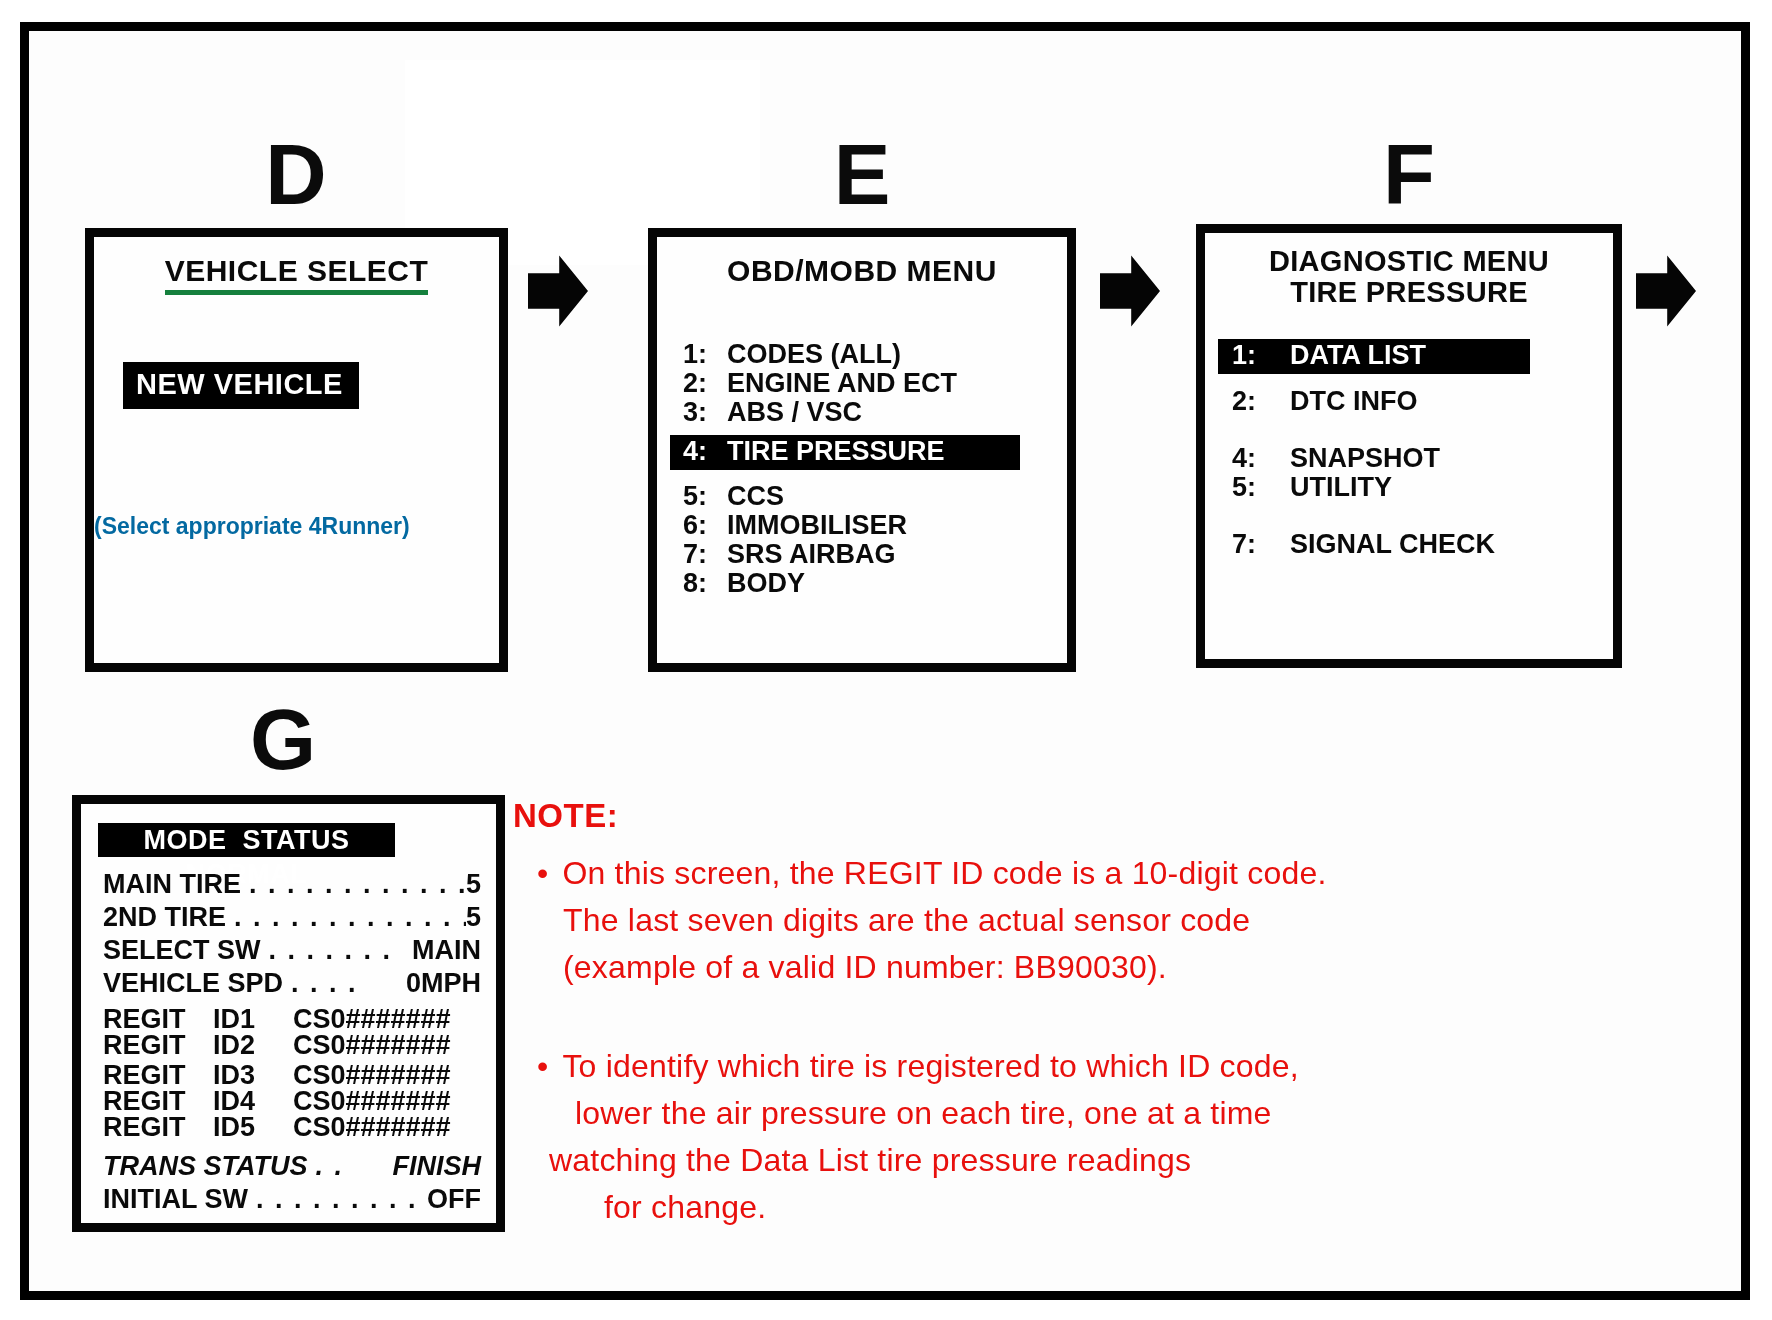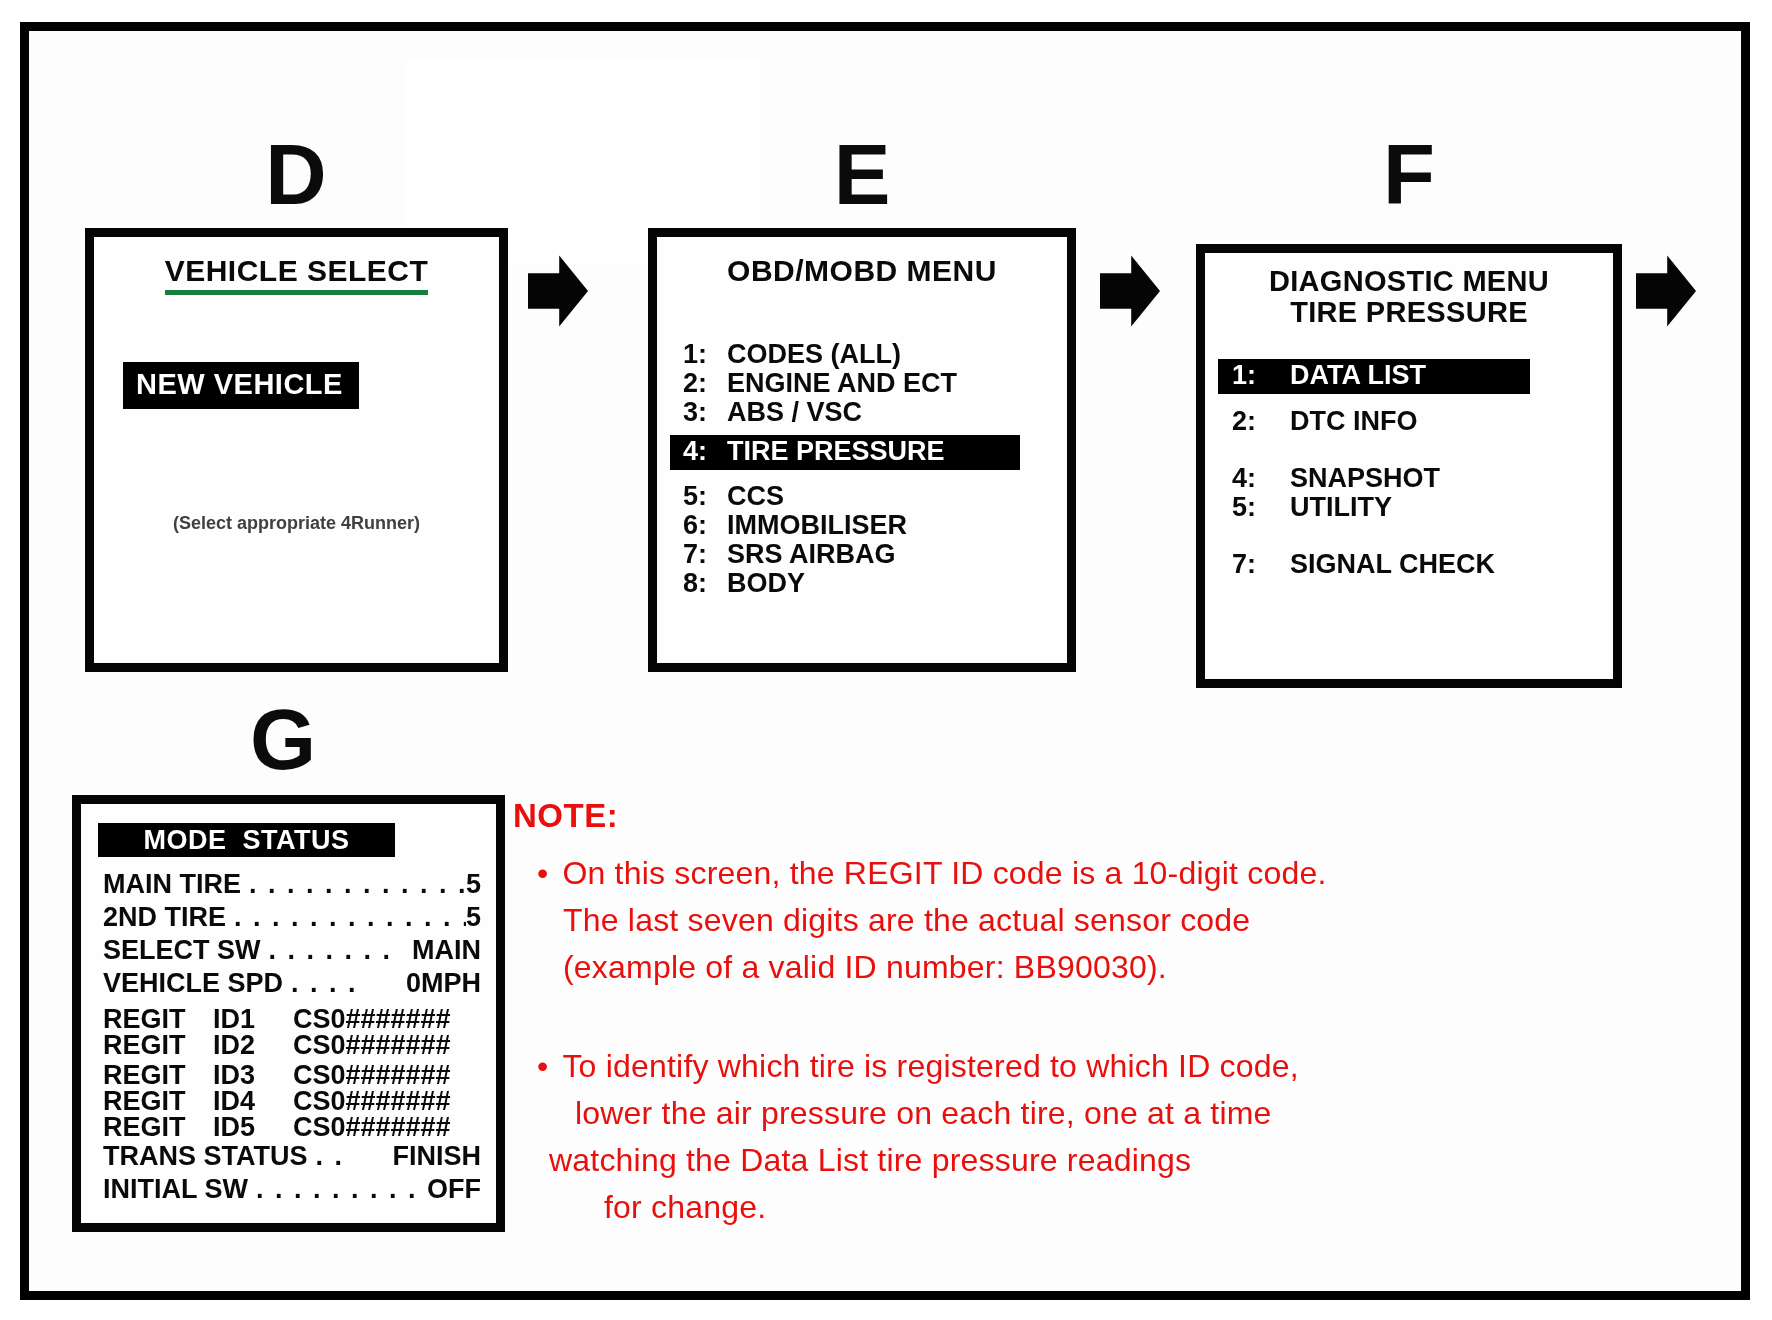--- a/index.html
+++ b/index.html
@@ -4,26 +4,26 @@
 <style>
   html,body{margin:0;padding:0;background:#ffffff;}
   body{width:1772px;height:1320px;font-family:"Liberation Sans",sans-serif;color:var(--ink,#0a0a0a);}
   .canvas{position:relative;width:1772px;height:1320px;background:#ffffff;overflow:hidden;}
   .frame{position:absolute;left:20px;top:22px;width:1730px;height:1278px;border:9px solid #000;background:#fdfdfd;box-sizing:border-box;}
   .artifact{position:absolute;left:405px;top:60px;width:355px;height:205px;background:#ffffff;}
   .step-letter{position:absolute;transform:translateX(-50%);font-size:85px;font-weight:bold;line-height:85px;color:#0b0b0b;}
   .screen{position:absolute;background:#fefefe;border:9px solid #050505;box-sizing:border-box;}
   #screen-d{left:85px;top:228px;width:423px;height:444px;}
   #screen-e{left:648px;top:228px;width:428px;height:444px;}
-  #screen-f{left:1196px;top:244px;width:426px;height:444px;}
+  #screen-f{left:1196px;top:224px;width:426px;height:444px;}
   #screen-g{left:72px;top:795px;width:433px;height:437px;}
   .scr-title{margin-top:17px;text-align:center;font-size:30px;font-weight:bold;letter-spacing:.5px;}
   .scr-title .u{display:inline-block;border-bottom:5px solid #15803d;padding-bottom:2px;}
   .sel-bar{position:absolute;left:29px;top:125px;background:var(--hl-bg,#000);color:var(--hl-fg,#fff);font-size:29px;font-weight:bold;padding:6px 16px 8px 13px;letter-spacing:.5px;}
-  .caption{position:absolute;left:0;top:276px;width:100%;text-align:center;font-size:18px;font-weight:bold;color:#404040;}
+  .caption{position:absolute;left:0;top:276px;width:100%;text-align:left;font-size:23px;font-weight:bold;color:#0369a1;}
   .two-line{margin-top:13px;text-align:center;font-size:29px;font-weight:bold;line-height:31px;letter-spacing:.3px;}
   .menu{position:absolute;left:0;right:0;}
   #menu-e{top:103px;}
   #menu-f{top:106px;}
   .menu-row{display:flex;font-size:27px;font-weight:bold;line-height:29px;white-space:pre;}
   #menu-e .menu-row{padding-left:26px;}
   #menu-e .num{width:44px;}
   #menu-f .menu-row{padding-left:27px;}
   #menu-f .num{width:58px;}
   .menu-row.hl{background:var(--hl-bg,#000);color:var(--hl-fg,#fff);}
@@ -34,21 +34,21 @@
   .g-rows{position:absolute;left:22px;top:64px;right:15px;}
   .g-row{display:flex;align-items:center;font-size:27px;font-weight:bold;white-space:pre;}
   .g-row.dotted{line-height:33px;}
   .g-row.regit{line-height:26px;}
   .g-row .dots{flex:1 1 auto;min-width:0;overflow:hidden;padding:0 8px;letter-spacing:2px;}
   .g-row .val{text-align:right;}
   .g-row .c1{width:110px;}
   .g-row .c2{width:80px;}
   .g-row.gap-sm{margin-top:6px;}
   .g-row.gap-xs{margin-top:4px;}
-  .g-row.gap-md{}
+  .g-row.gap-md{margin-top:10px;font-style:italic;}
   .note-head{position:absolute;left:513px;top:797px;font-size:33px;font-weight:bold;color:var(--red,#e8100d);letter-spacing:.5px;}
   .note-bullets{position:absolute;left:537px;top:850px;width:1030px;color:var(--red,#e8100d);}
   .note-line{font-size:32px;font-weight:normal;line-height:47px;letter-spacing:.2px;}
   .note-bullet .note-line{margin-left:26px;}
   .note-bullet .l1{margin-left:0;}
   .note-bullet:nth-child(2){margin-top:52px;}
   .note-bullet:nth-child(2) .l2{margin-left:38px;}
   .note-bullet:nth-child(2) .l3{margin-left:12px;}
   .note-bullet:nth-child(2) .l4{margin-left:67px;}
   .bdot{margin-right:14px;}

